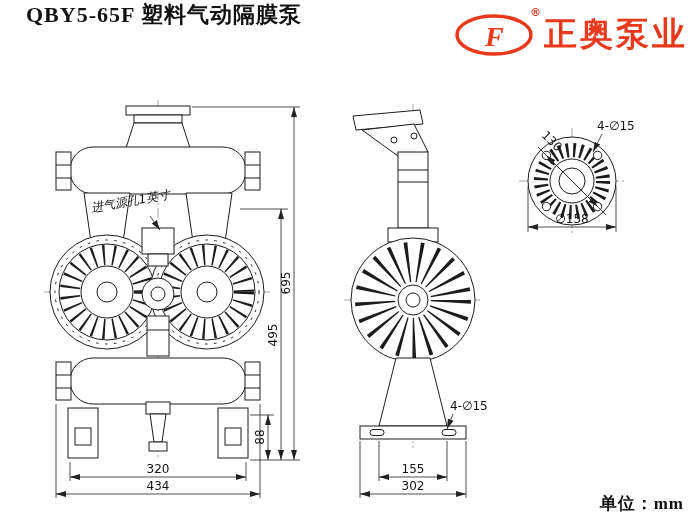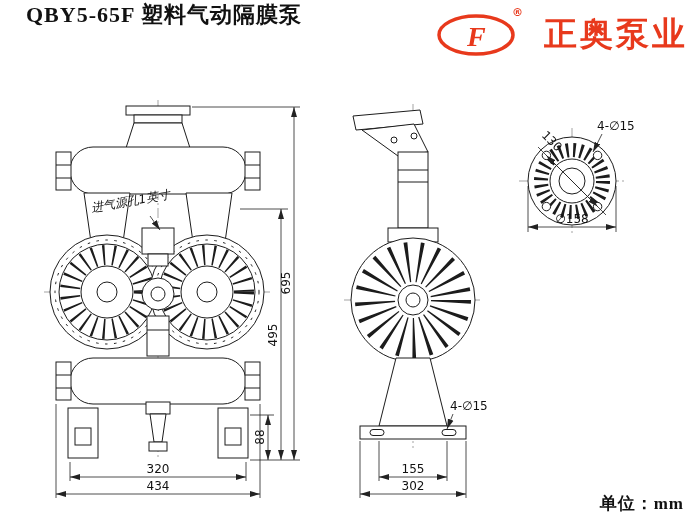--- a/index.html
+++ b/index.html
@@ -12,21 +12,21 @@
     position:absolute;left:26px;top:0;
     font-family:"Liberation Serif","DejaVu Serif",serif;
     font-weight:700;font-size:22px;color:#111;letter-spacing:1px;
   }
   .logo{position:absolute;right:12px;top:8px;display:flex;align-items:center;}
   .logo .reg{
     position:absolute;left:78px;top:-2px;color:#e8391c;font-size:11px;font-weight:700;
   }
   .logo .brand{
     font-family:"Liberation Serif","DejaVu Serif",serif;
-    color:#e8391c;font-size:33px;font-weight:700;letter-spacing:3px;margin-left:24px;line-height:1;
+    color:#e8391c;font-size:33px;font-weight:700;letter-spacing:3px;margin-left:6px;line-height:1;
   }
   .unit{
     position:absolute;right:16px;bottom:10px;font-size:17px;font-weight:700;color:#111;
     font-family:"Liberation Serif","DejaVu Serif",serif;letter-spacing:1px;
   }
   svg{display:block;}
   .drawing{position:absolute;left:0;top:0;}
   
   .ln{stroke:#1c1c1c;stroke-width:1;fill:none;}
   .fw{stroke:#1c1c1c;stroke-width:1;fill:#ffffff;}

